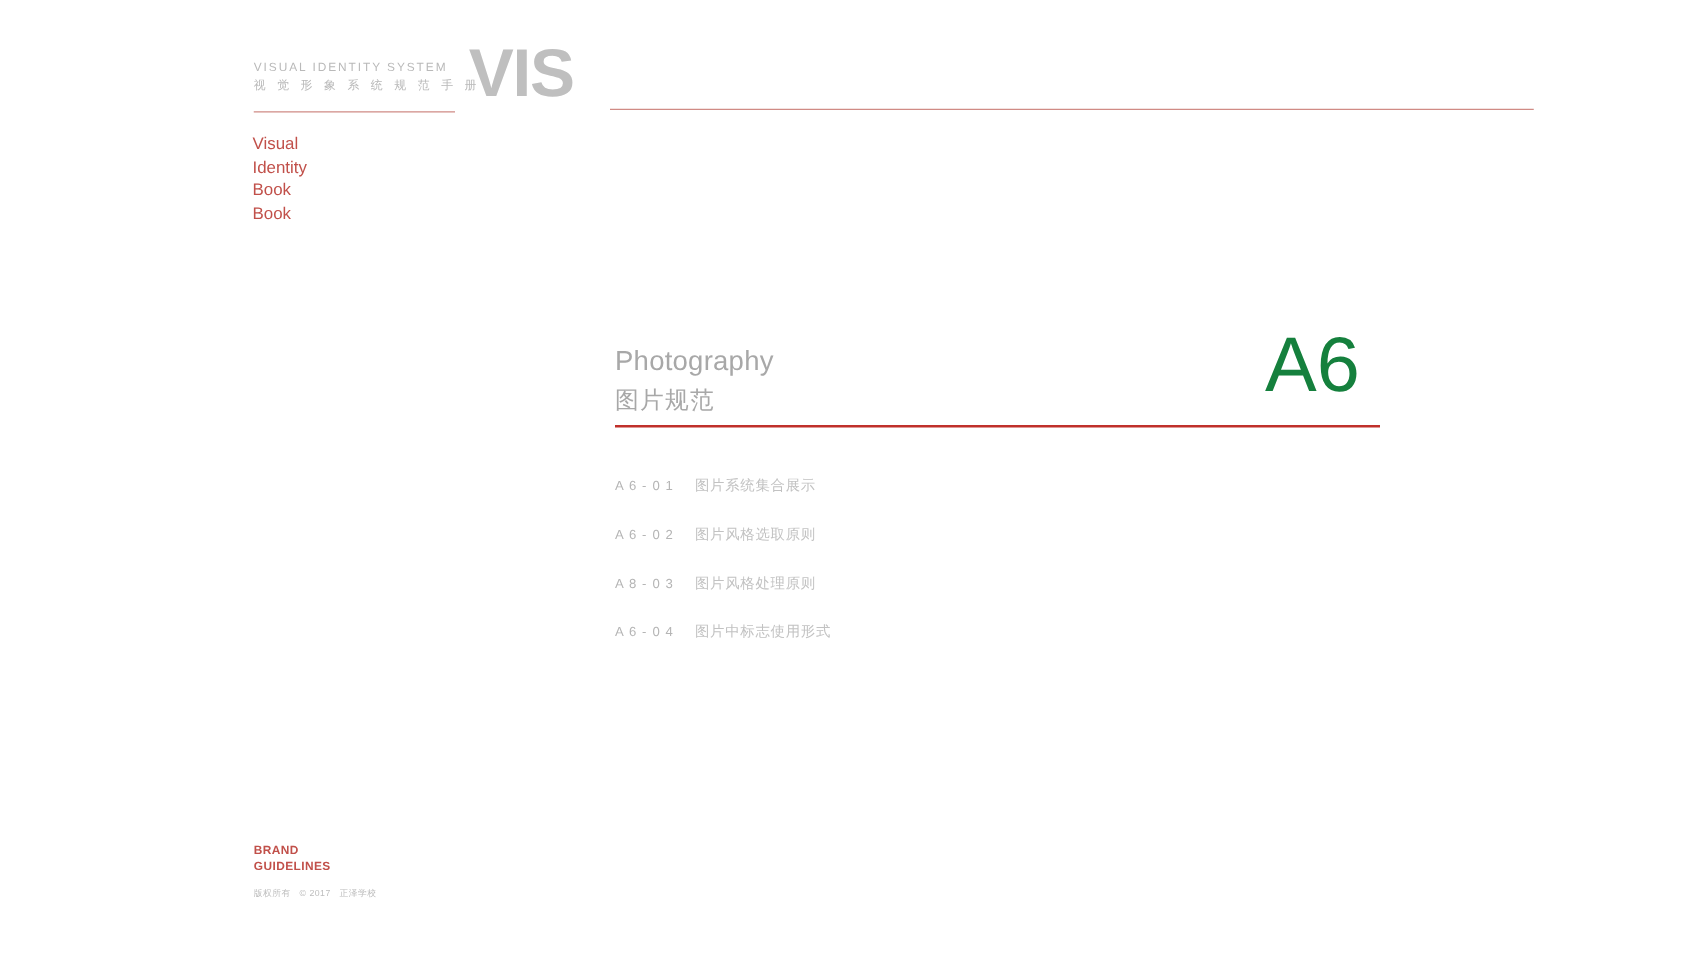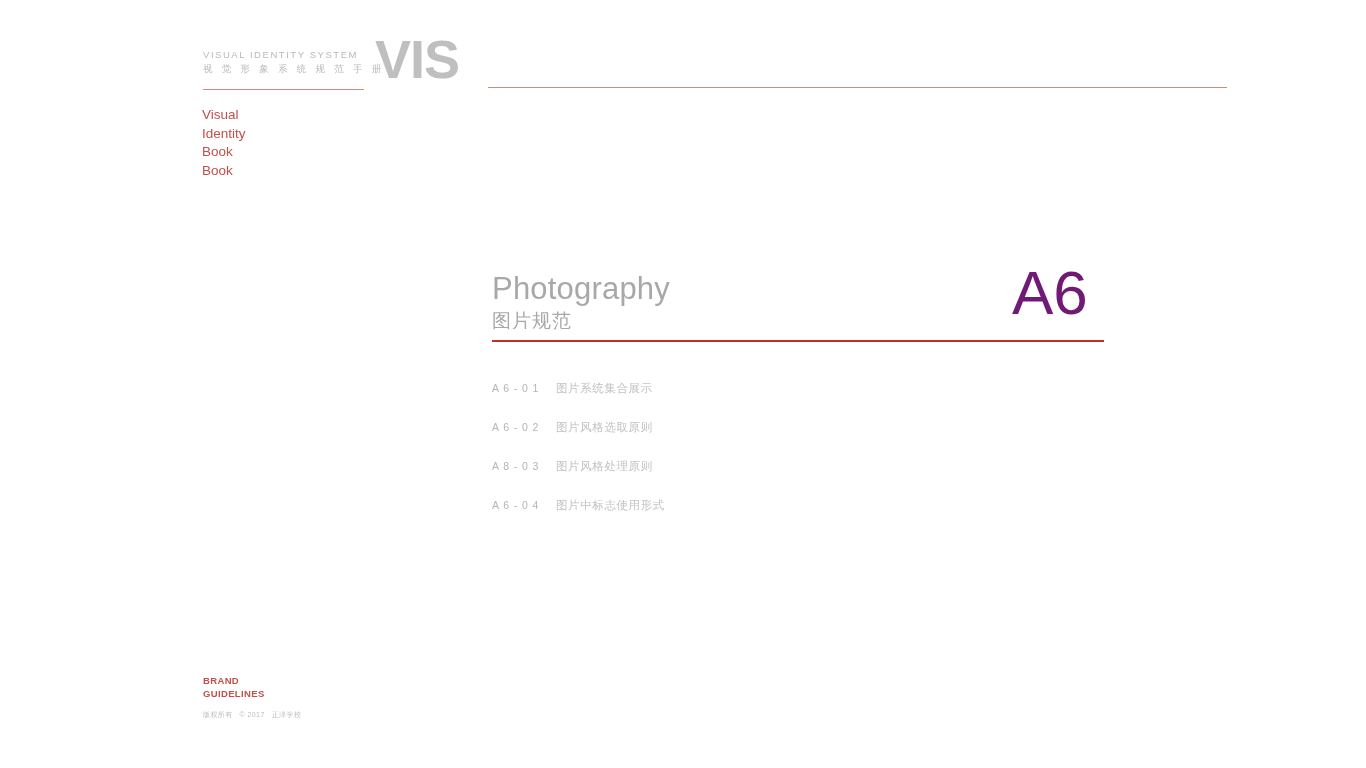--- a/index.html
+++ b/index.html
@@ -79,41 +79,41 @@
     line-height: 18.7px;
   }
 
   
   .section-title-wrap {
     position: absolute;
     left: 492px;
     top: 270px;
   }
   .section-title-en {
-    font-size: 31px;
+    font-size: 22px;
     color: #a8a8a8;
     font-weight: normal;
     line-height: 38px;
     letter-spacing: 0.2px;
   }
   .section-title-cn {
     font-size: 19px;
     color: #a8a8a8;
     line-height: 26px;
     letter-spacing: 1px;
     margin-top: 0;
   }
 
   
   .chapter-code {
     position: absolute;
     left: 1012px;
     top: 262px;
     font-size: 62px;
-    color: #701a75;
+    color: #15803d;
     line-height: 1;
     letter-spacing: 0px;
     text-align: right;
   }
 
   
   .title-rule {
     position: absolute;
     left: 492px;
     top: 340px;

